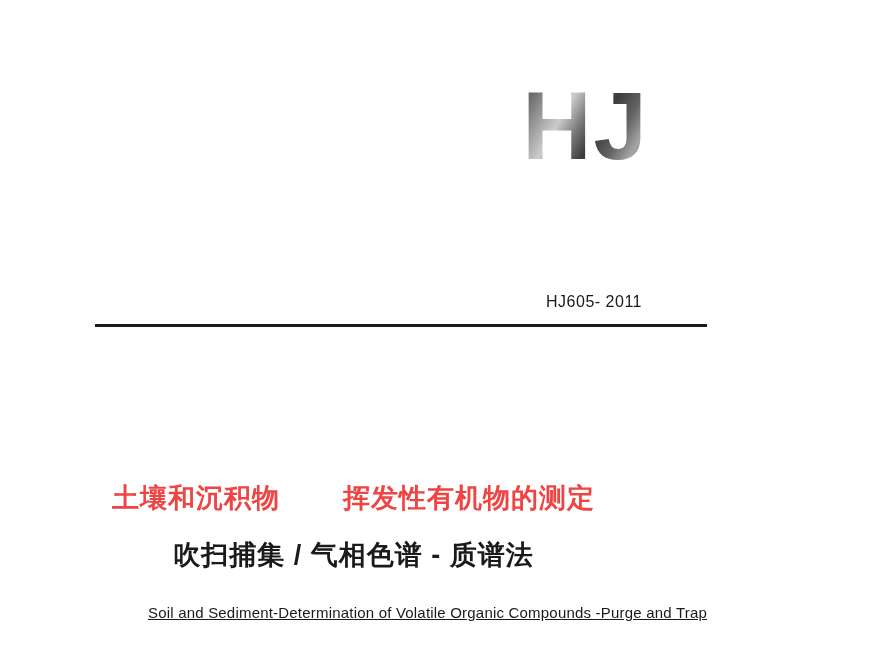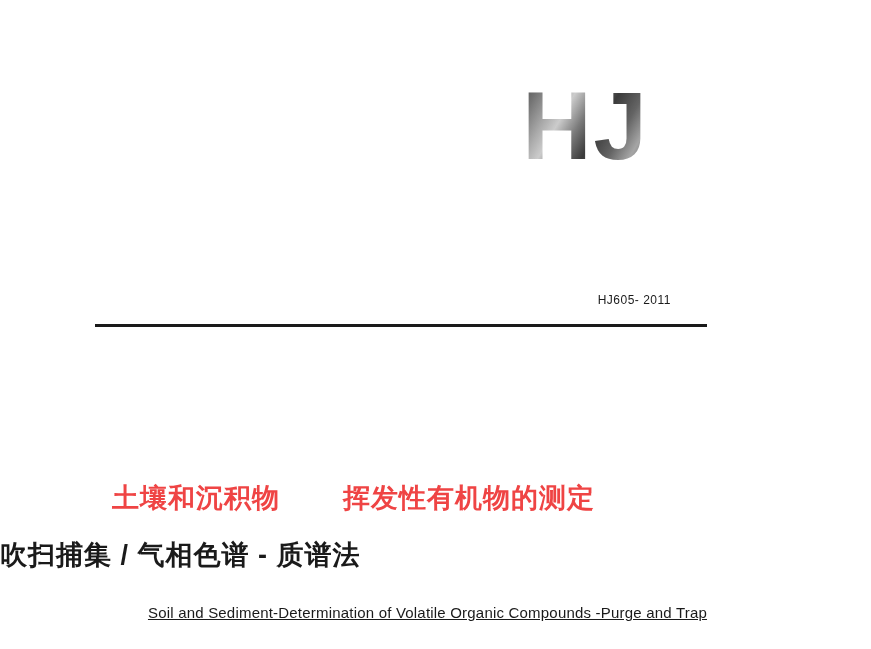--- a/index.html
+++ b/index.html
@@ -50,23 +50,23 @@
     position: absolute;
     left: 88px;
     top: 182px;
     font-size: 25px;
     font-weight: bold;
     color: #1a1a1a;
     letter-spacing: 1px;
   }
   .std-code {
     position: absolute;
-    right: 36px;
+    right: 65px;
     top: 253px;
-    font-size: 12px;
+    font-size: 16px;
     color: #1a1a1a;
     letter-spacing: 0.5px;
   }
   .rule {
     position: absolute;
     left: 95px;
     top: 284px;
     width: 725px;
     height: 3px;
     background: #1a1a1a;
@@ -80,20 +80,21 @@
     font-size: 27px;
     font-weight: bold;
     color: #ef4444;
     letter-spacing: 1px;
   }
   .doc-title-line2 {
     position: absolute;
     left: 0;
     right: 0;
     top: 497px;
+    text-align: center;
     font-size: 27px;
     font-weight: bold;
     color: #1a1a1a;
     letter-spacing: 1px;
   }
   .doc-subtitle-line1 {
     position: absolute;
     left: 0;
     right: 0;
     top: 564px;

